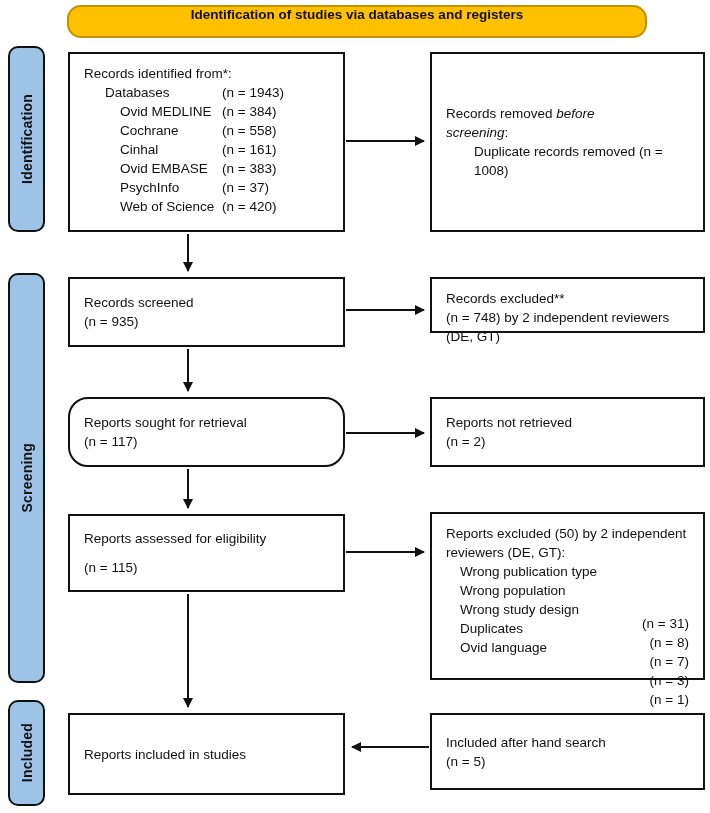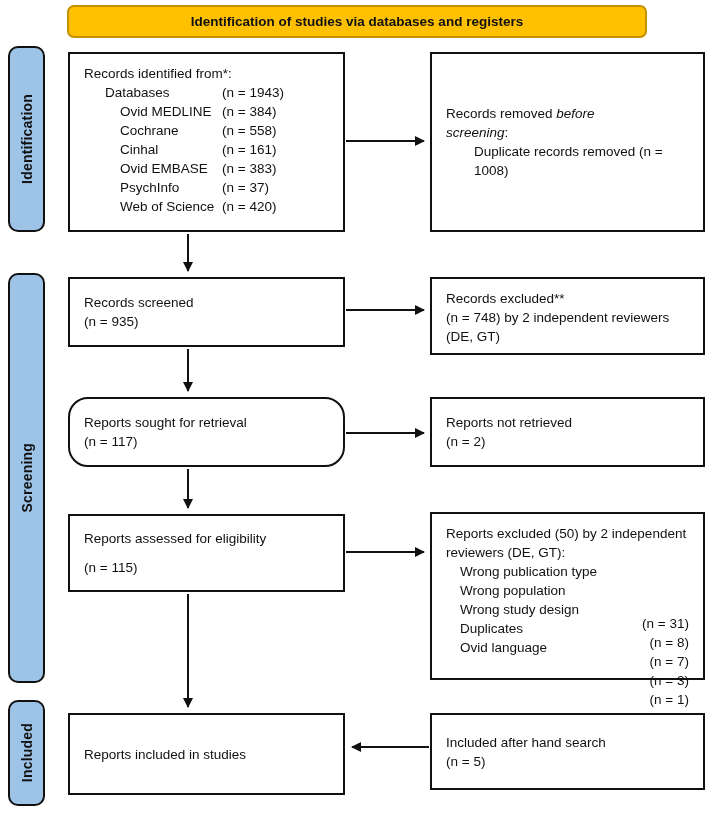--- a/index.html
+++ b/index.html
@@ -11,22 +11,22 @@
   html,body{margin:0;padding:0;background:#ffffff;}
   .canvas{
     position:relative;width:710px;height:813px;background:#ffffff;
     font-family:"Liberation Sans","DejaVu Sans",sans-serif;color:var(--text);
     overflow:hidden;
   }
   
   .banner{
     position:absolute;left:67px;top:5px;width:580px;height:33px;
     background:var(--banner-bg);border:2px solid var(--banner-border);
-    border-radius:7px;box-sizing:border-box;
-    display:flex;align-items:center;justify-content:center;
+    border-radius:14px;box-sizing:border-box;
+    display:flex;align-items:flex-start;justify-content:center;
     font-weight:bold;font-size:13.5px;
   }
   
   .stage{
     position:absolute;left:8px;width:37px;
     background:var(--sidebar-bg);border:2px solid var(--sidebar-border);
     border-radius:10px;box-sizing:border-box;
     display:flex;align-items:center;justify-content:center;
   }
   .stage .vtext{
@@ -43,21 +43,21 @@
     font-size:13.5px;line-height:19px;
     padding:10px 14px 10px 14px;
   }
   .center{display:flex;flex-direction:column;justify-content:center;}
   .b1{left:68px;top:52px;width:277px;height:180px;}
   .b2{left:68px;top:277px;width:277px;height:70px;}
   .b3{left:68px;top:397px;width:277px;height:70px;border-radius:20px;}
   .b4{left:68px;top:514px;width:277px;height:78px;gap:10px;}
   .b5{left:68px;top:713px;width:277px;height:82px;}
   .r1{left:430px;top:52px;width:275px;height:180px;justify-content:center;}
-  .r2{left:430px;top:277px;width:275px;height:78px;}
+  .r2{left:430px;top:277px;width:275px;height:56px;}
   .r3{left:430px;top:397px;width:275px;height:70px;}
   .r4{left:430px;top:512px;width:275px;height:168px;}
   .r5{left:430px;top:713px;width:275px;height:77px;}
   
   .row{position:relative;}
   .row .lbl{display:inline-block;}
   .ind1{padding-left:21px;}
   .ind2{padding-left:36px;}
   .b1 .row .val{position:absolute;left:138px;top:0;white-space:nowrap;}
   .r4 .row{padding-left:14px;}

